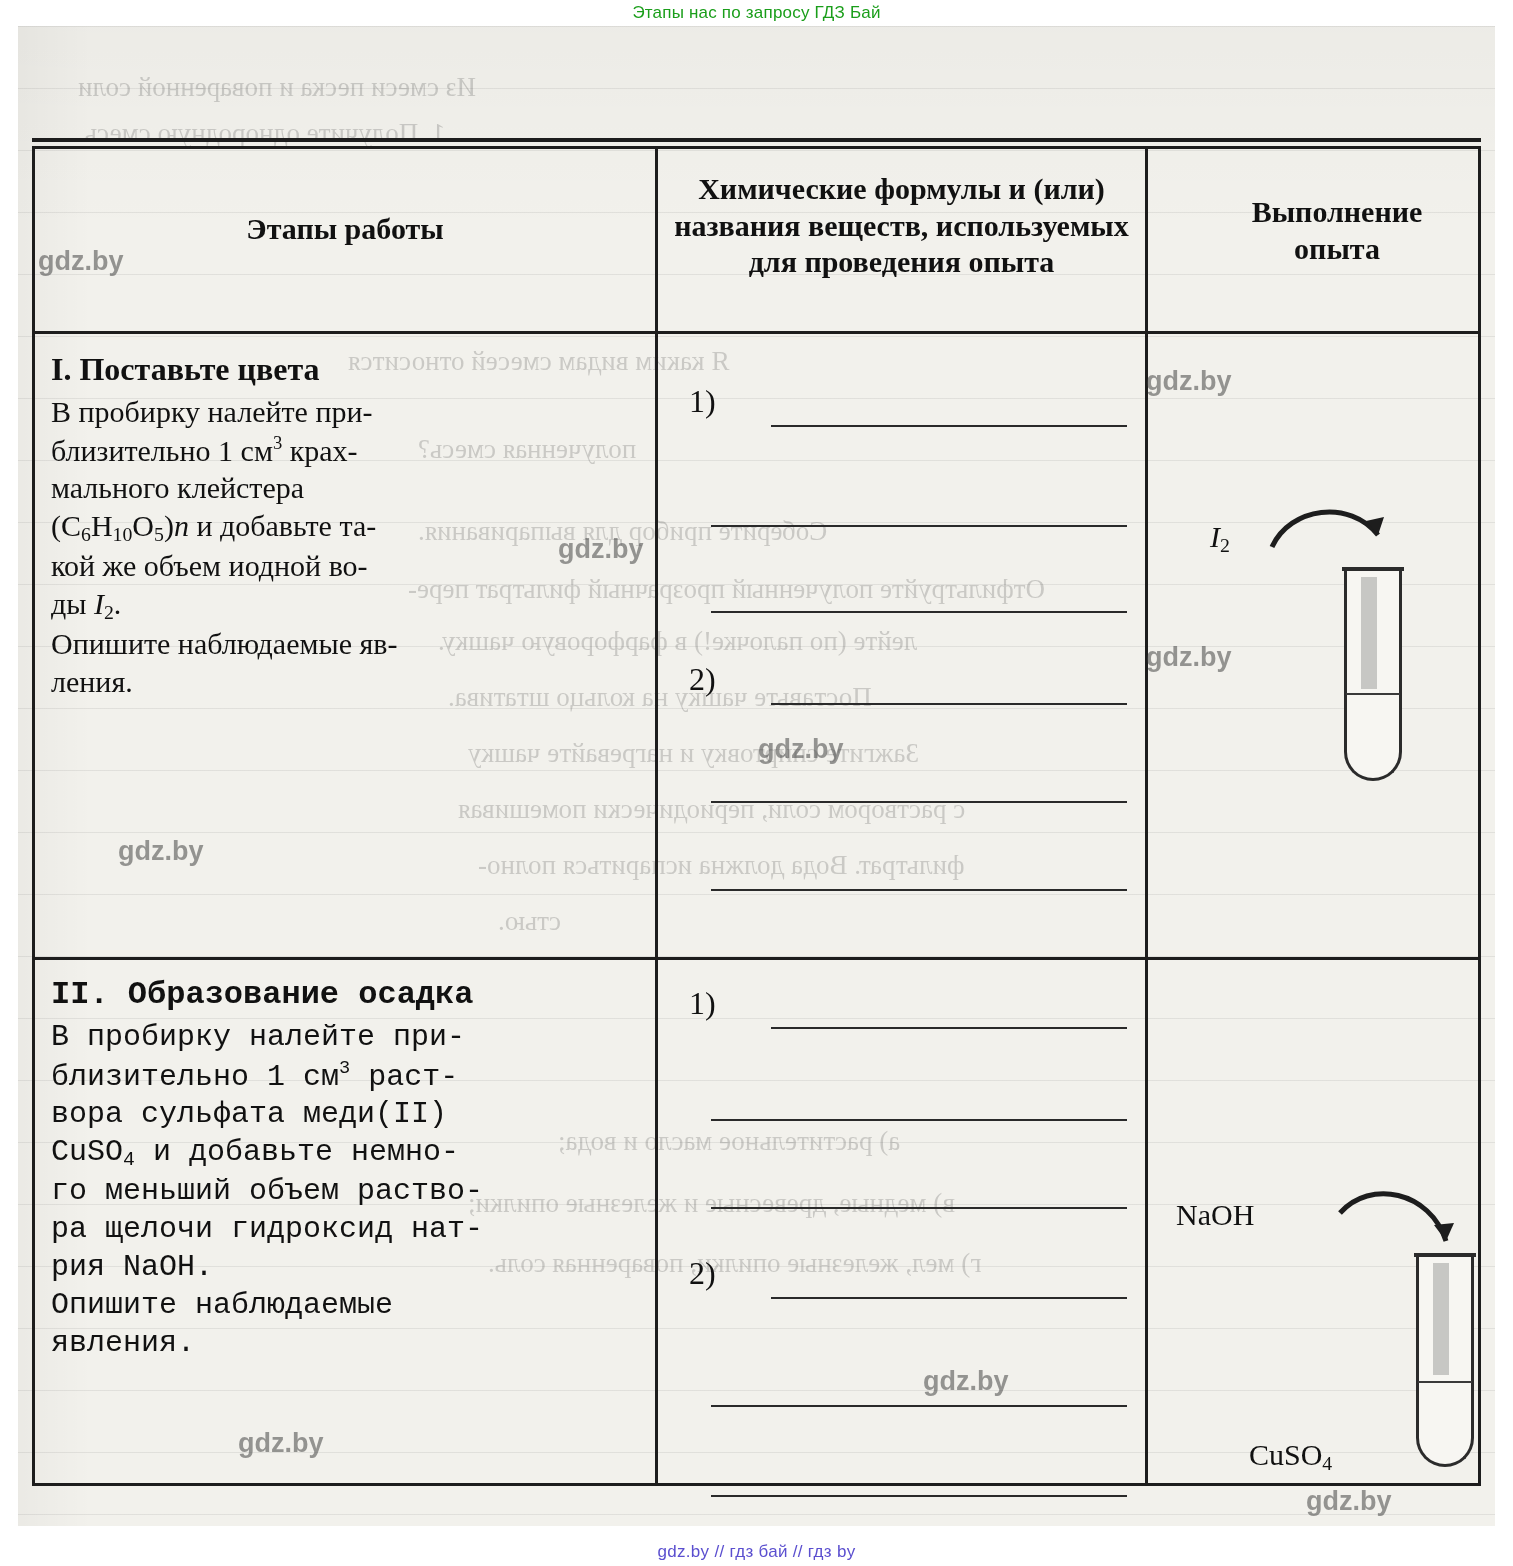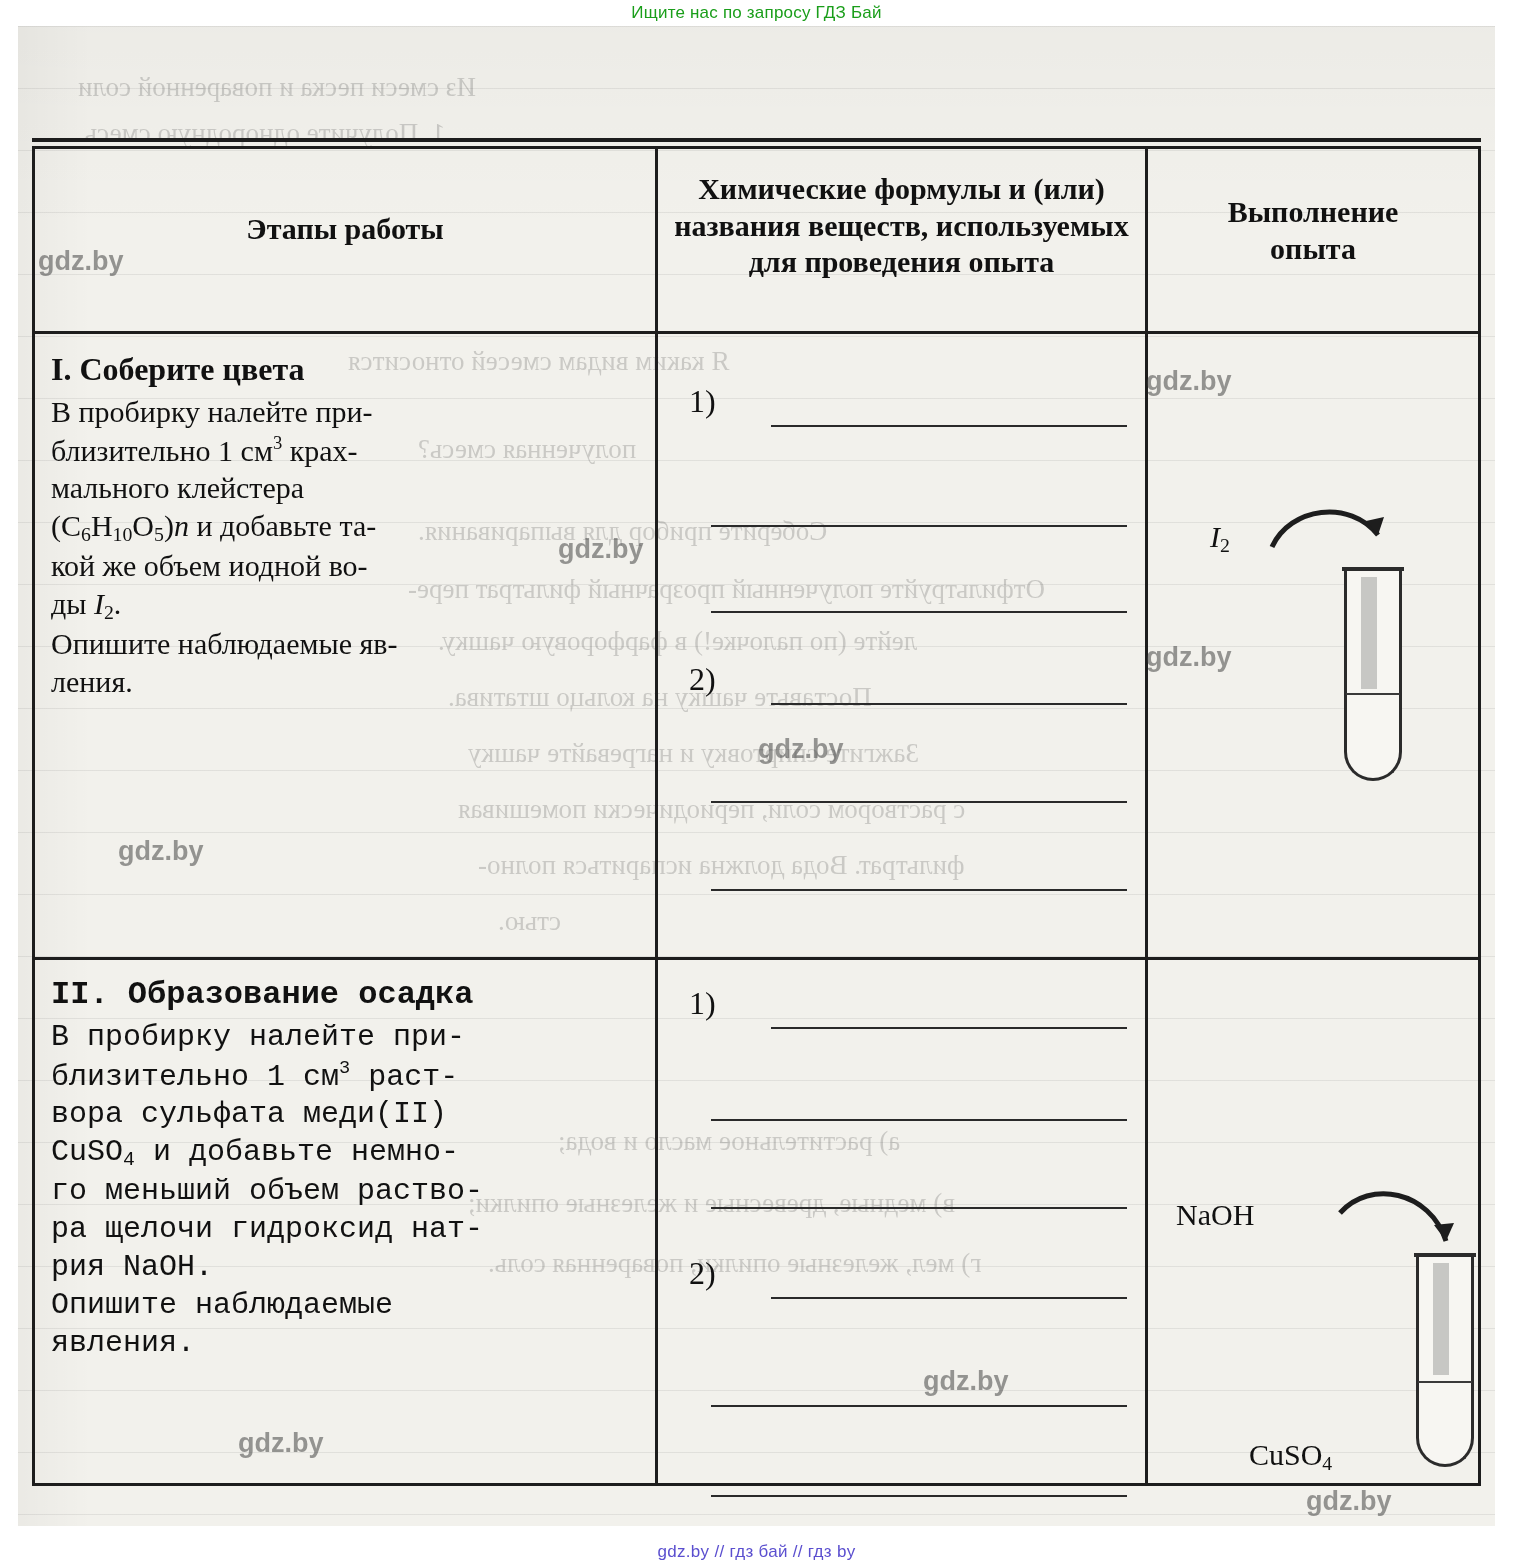--- a/index.html
+++ b/index.html
@@ -139,21 +139,21 @@
   
   .th {
     position: absolute;
     text-align: center;
     font-weight: bold;
     font-size: 30px;
     line-height: 1.22;
   }
   .th.c1 { left: 0;    width: 620px; top: 62px; }
   .th.c2 { left: 623px; width: 487px; top: 22px; }
-  .th.c3 { left: 1113px; width: 330px; top: 45px; }
+  .th.c3 { left: 1113px; width: 330px; top: 45px; padding-left: 24px; }
 
   
   .cell-text {
     position: absolute;
     font-size: 30px;
     line-height: 1.26;
   }
   .cell-text .title {
     font-weight: bold;
     font-size: 32px;
@@ -223,21 +223,21 @@
     font-size: 27px;
     color: rgba(70,70,70,.55);
     pointer-events: none;
     user-select: none;
     margin-top: 20px;
   }
 </style>
 </head>
 <body>
 
-<div class="top-banner">Ищите нас по запросу ГДЗ Бай</div>
+<div class="top-banner">Этапы нас по запросу ГДЗ Бай</div>
 
 <div class="page">
 
   <div class="ghost-lines"></div>
 
   <div class="ghost-text" style="top:46px;  left:60px;">Из смеси песка и поваренной соли</div>
   <div class="ghost-text" style="top:92px;  left:60px;">1. Получите однородную смесь.</div>
   <div class="ghost-text" style="top:320px; left:330px;">Я каким видам смесей относится</div>
   <div class="ghost-text" style="top:408px; left:400px;">полученная смесь?</div>
   <div class="ghost-text" style="top:490px; left:400px;">Соберите прибор для выпаривания.</div>
@@ -260,21 +260,21 @@
     <div class="col-sep" style="left:1110px;"></div>
 
     <div class="row-sep" style="top:182px;"></div>
     <div class="row-sep" style="top:808px;"></div>
 
     <div class="th c1">Этапы работы</div>
     <div class="th c2">Химические формулы и (или) названия веществ, используемых для проведения опыта</div>
     <div class="th c3">Выполнение<br>опыта</div>
 
     <div class="cell-text" style="left:16px; top:200px; width:592px;">
-      <span class="title">I. Соберите цвета</span>
+      <span class="title">I. Поставьте цвета</span>
       <div>
         В пробирку налейте при-<br>
         близительно 1 см<sup>3</sup> крах-<br>
         мального клейстера<br>
         (C<sub>6</sub>H<sub>10</sub>O<sub>5</sub>)<span class="ital">n</span> и добавьте та-<br>
         кой же объем иодной во-<br>
         ды <span class="ital">I</span><sub>2</sub>.<br>
         Опишите наблюдаемые яв-<br>
         ления.
       </div>

